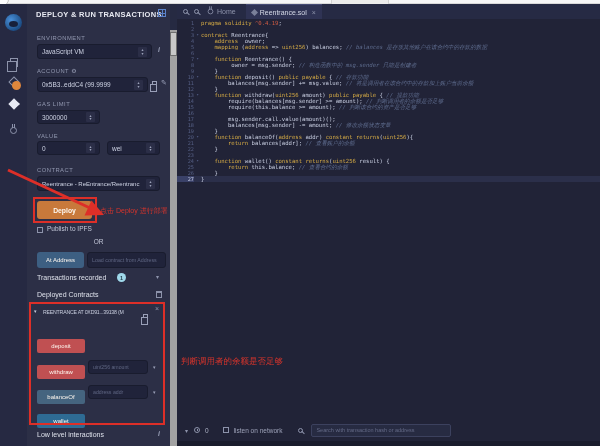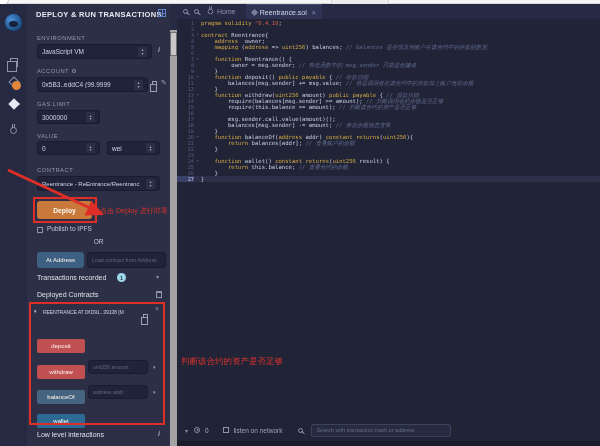--- a/index.html
+++ b/index.html
@@ -297,19 +297,19 @@
       <span class="sb-label" style="margin-left:5px;">listen on network</span>
       <span class="icon-mag" style="margin-left:16px;"></span>
       <input class="search-input" style="margin-left: 8px;" placeholder="Search with transaction hash or address">
     </div>
     <div class="bottom-strip"></div>
   </div>
 
   <div class="abs red-box" style="left:33px; top:197px; width:64px; height:26px;"></div>
   <div class="abs red-note" style="left:100px; top:206px; font-size:7px;">点击 Deploy 进行部署</div>
   <div class="abs red-box" style="left:29px; top:302px; width:136px; height:123px;"></div>
-  <div class="abs red-note" style="left:181px; top:356px; font-size:8.5px;">判断该合约的资产是否足够</div>
+  <div class="abs red-note" style="left:181px; top:356px; font-size:8.5px;">判断调用者的余额是否足够</div>
   <svg class="abs arrow-svg" width="600" height="446">
     <line x1="8" y1="170" x2="90" y2="208" stroke="#dd2f28" stroke-width="3"></line>
     <polygon points="104,215 84.5,215.5 91.5,200.5" fill="#dd2f28"></polygon>
   </svg>
 
 </div>
 
 </body></html>

